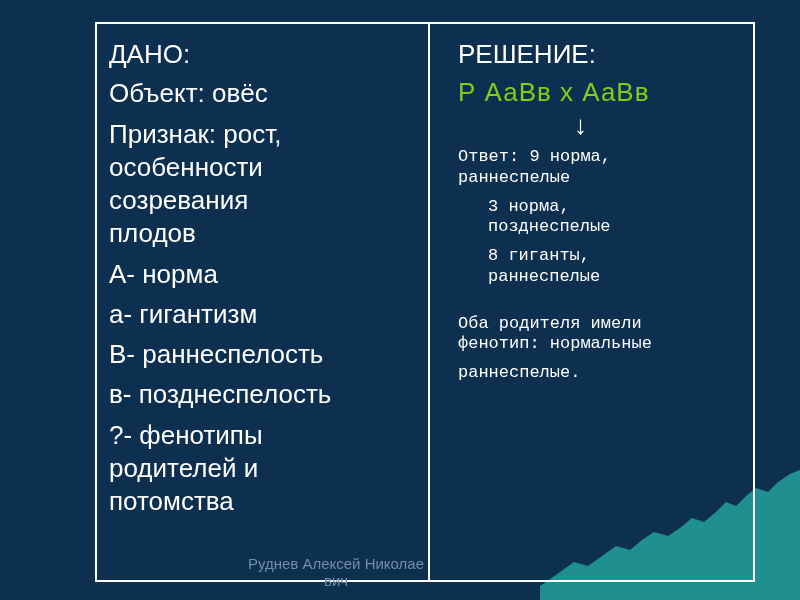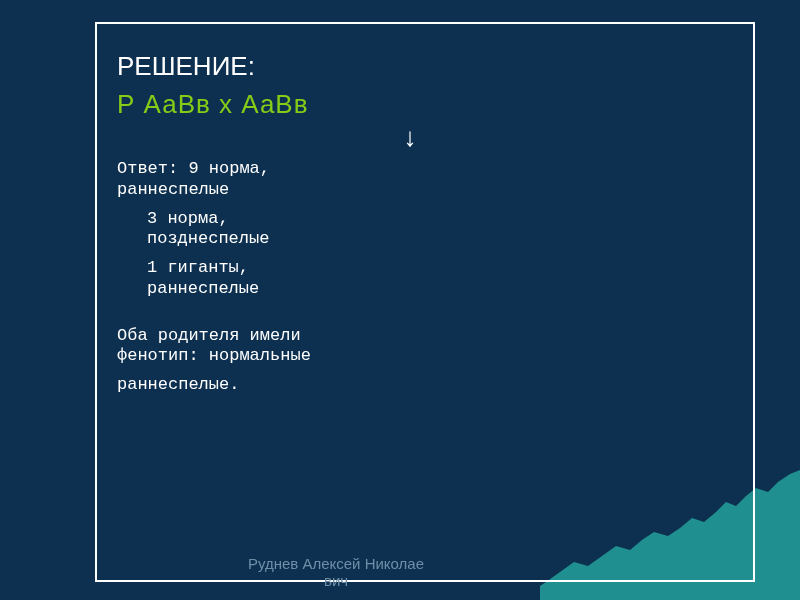--- a/index.html
+++ b/index.html
@@ -42,22 +42,21 @@
   }
   .col-left {
     width: 333px;
     box-sizing: border-box;
     border-right: 2px solid #ffffff;
     padding: 14px 10px 0 12px;
   }
   .col-right {
     flex: 1;
     box-sizing: border-box;
-    padding: 14px 10px 0 20px;
-    margin-top: 12px;
+    padding: 14px 10px 0 28px;
   }
   .hdr {
     color: #ffffff;
     font-size: 26px;
     line-height: 1.28;
     margin: 0 0 6px 0;
     white-space: pre-line;
   }
   .line {
     color: #ffffff;
@@ -110,30 +109,45 @@
 <body>
 
 <div class="slide">
 
   <svg class="wave" viewBox="0 0 260 160" preserveAspectRatio="none">
     <path d="M260,160 L260,30 L250,34 L238,42 L228,52 L216,48 L206,56 L196,66 L186,62 L176,72 L164,82 L152,78 L140,88 L128,96 L114,92 L102,100 L90,110 L76,106 L62,116 L48,126 L34,122 L20,132 L6,142 L0,146 L0,160 Z" fill="#1f8f8f"></path>
   </svg>
 
   <div class="table">
 
+    <div class="col-left">
+      <p class="hdr">ДАНО:</p>
+      <p class="line">Объект: овёс</p>
+      <p class="line">Признак: рост,
+особенности
+созревания
+плодов</p>
+      <p class="line">А- норма</p>
+      <p class="line">а- гигантизм</p>
+      <p class="line">В- раннеспелость</p>
+      <p class="line">в- позднеспелость</p>
+      <p class="line">?- фенотипы
+родителей и
+потомства</p>
+    </div>
 
     <div class="col-right">
       <p class="hdr">РЕШЕНИЕ:</p>
       <p class="p-line">Р   АаВв  х  АаВв</p>
       <p class="arrow">↓</p>
       <p class="small">Ответ: 9 норма,
 раннеспелые</p>
       <p class="small indent">3 норма,
 позднеспелые</p>
-      <p class="small indent">1 гиганты,
+      <p class="small indent">8 гиганты,
 раннеспелые</p>
       <div class="gap"></div>
       <p class="small">Оба родителя имели
 фенотип: нормальные</p>
       <p class="small">раннеспелые.</p>
     </div>
 
   </div>
 
   <div class="footer">Руднев Алексей Николае

